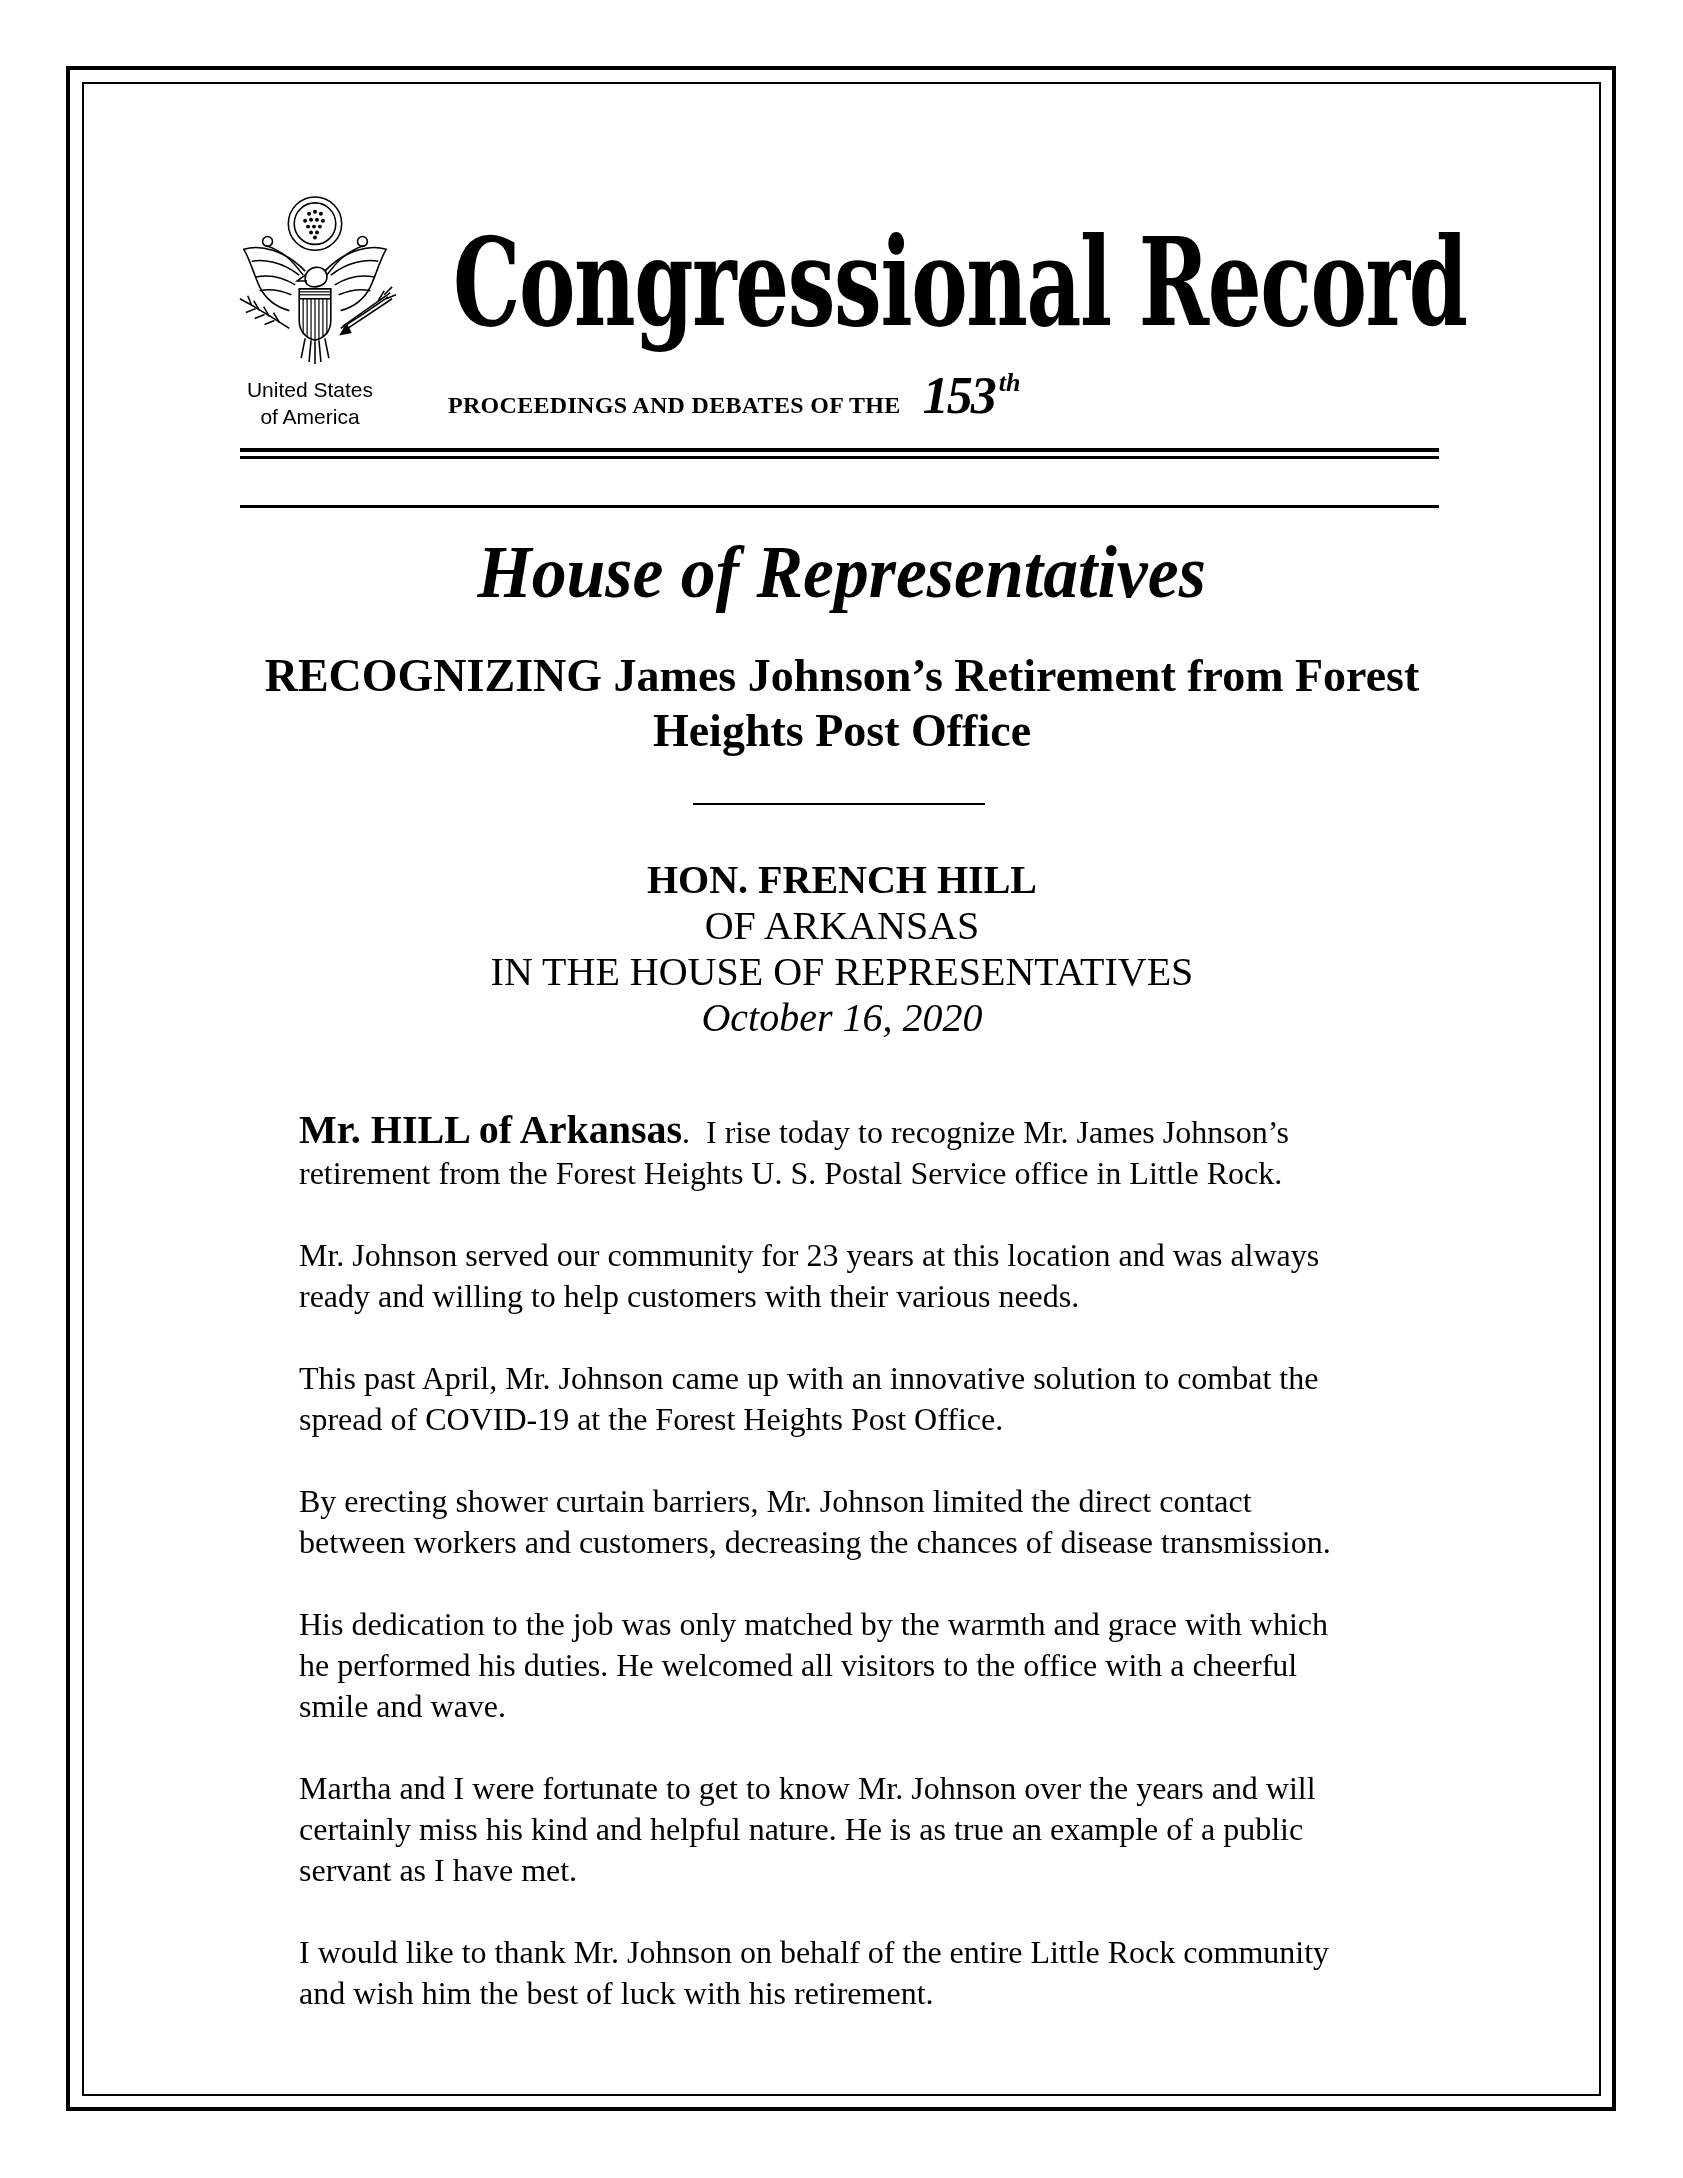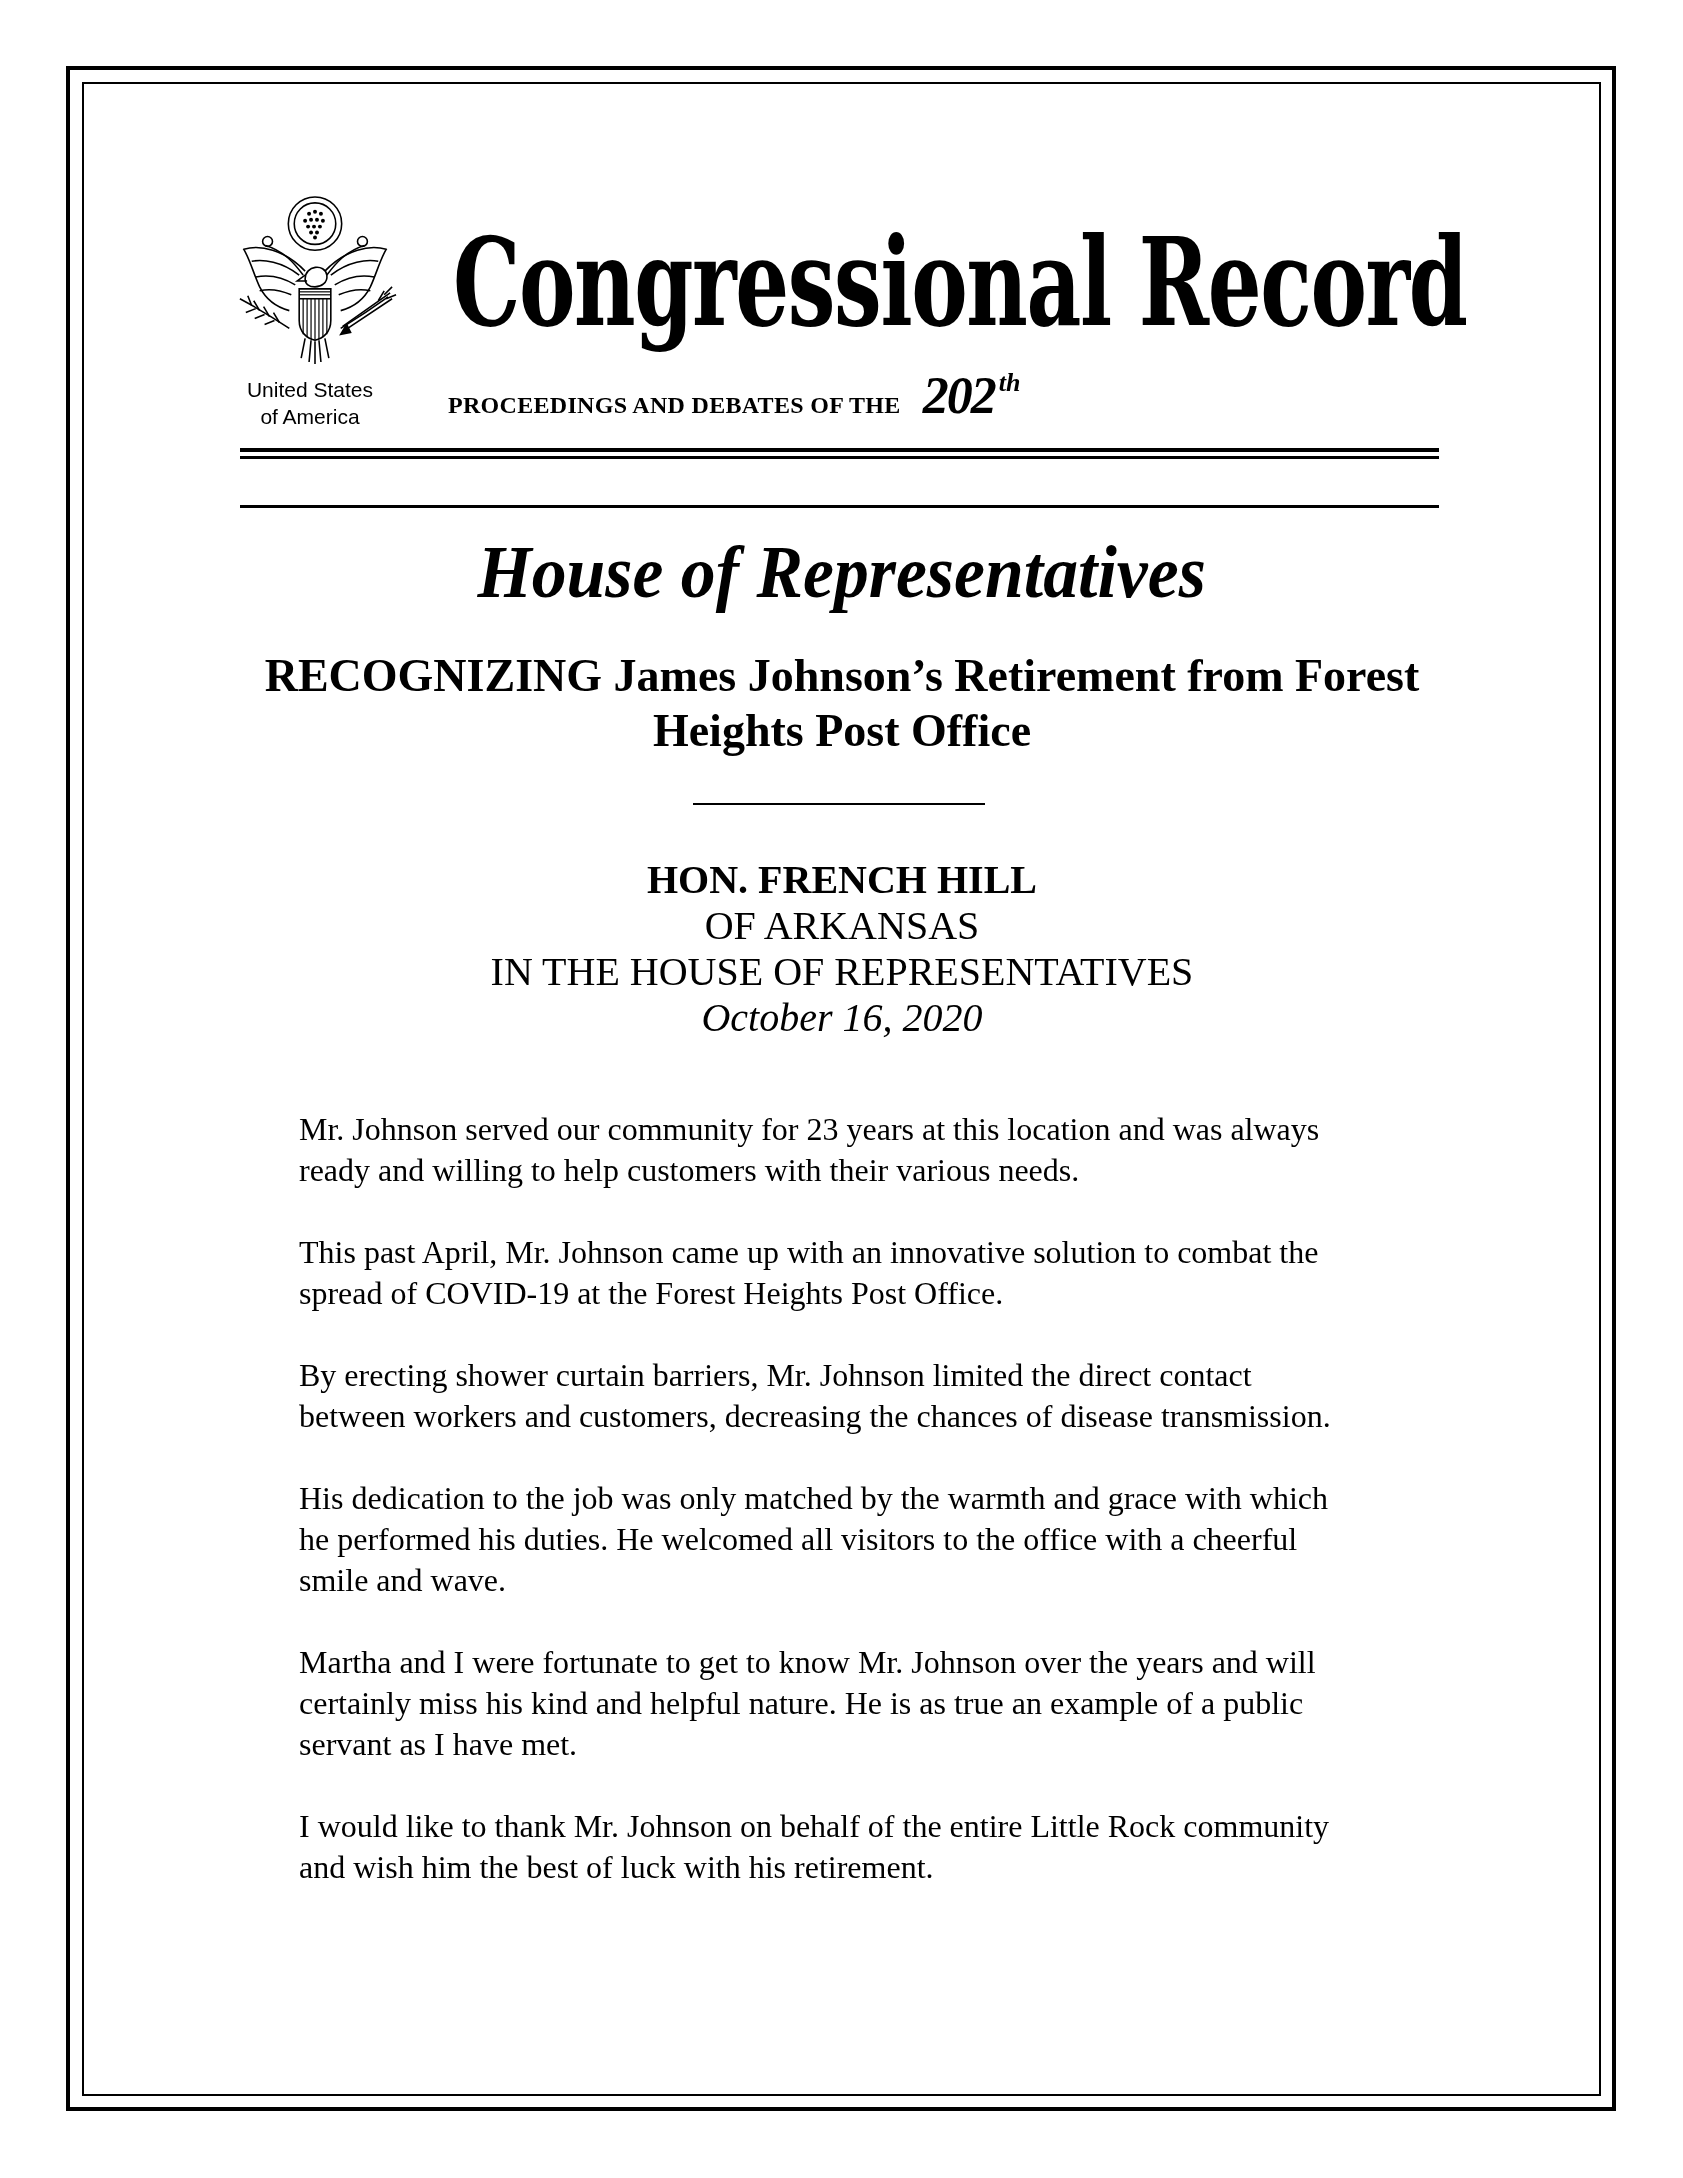--- a/index.html
+++ b/index.html
@@ -114,21 +114,21 @@
   <div>of America</div>
 </div>
 
 <div class="masthead">
   <span class="masthead-title">Congressional Record</span>
 </div>
 
 <div class="subtitle">
   <div class="subtitle-row">
     <span class="small-caps-text">PROCEEDINGS AND DEBATES OF THE</span>
-    <span class="congress-num">202</span>
+    <span class="congress-num">153</span>
     <span class="ordinal">th</span>
   </div>
 </div>
 
 <div class="rule rule-thick"></div>
 <div class="rule rule-thin"></div>
 <div class="rule rule-single"></div>
 
 <div class="chamber">
   <span>House of Representatives</span>
@@ -141,20 +141,24 @@
 <div class="short-rule"></div>
 
 <div class="speaker">
   <div class="name">HON. FRENCH HILL</div>
   <div>OF ARKANSAS</div>
   <div>IN THE HOUSE OF REPRESENTATIVES</div>
   <div class="date">October 16, 2020</div>
 </div>
 
 <div class="body">
+  <div class="para">
+    <span class="line"><span class="speaker-tag">Mr. HILL of Arkansas</span><span>. &nbsp;I rise today to recognize Mr. James Johnson’s</span></span>
+    <span class="line">retirement from the Forest Heights U. S. Postal Service office in Little Rock.</span>
+  </div>
   <div class="para">
     <span class="line">Mr. Johnson served our community for 23 years at this location and was always</span>
     <span class="line">ready and willing to help customers with their various needs.</span>
   </div>
   <div class="para">
     <span class="line">This past April, Mr. Johnson came up with an innovative solution to combat the</span>
     <span class="line">spread of COVID-19 at the Forest Heights Post Office.</span>
   </div>
   <div class="para">
     <span class="line">By erecting shower curtain barriers, Mr. Johnson limited the direct contact</span>

